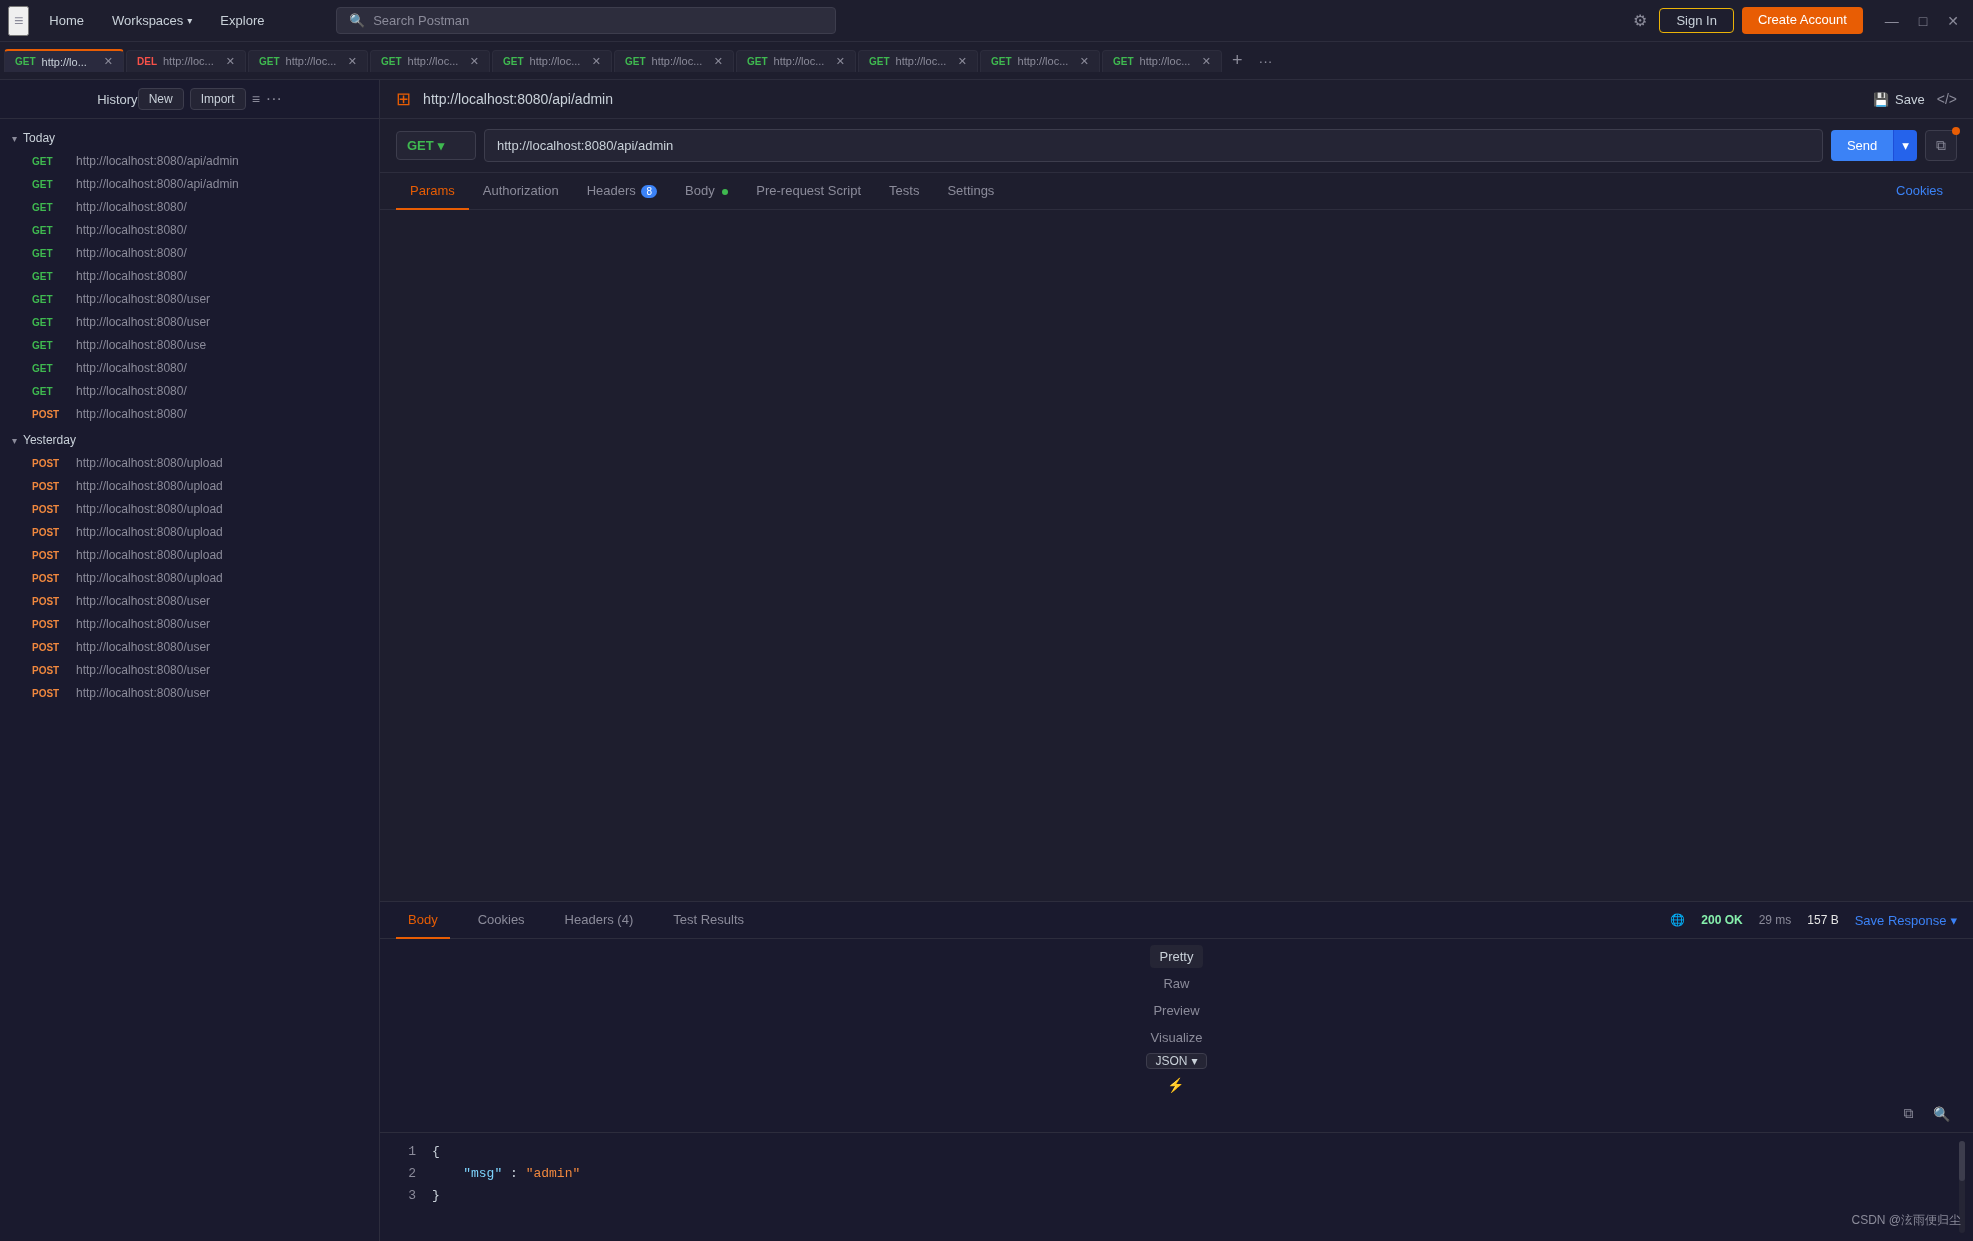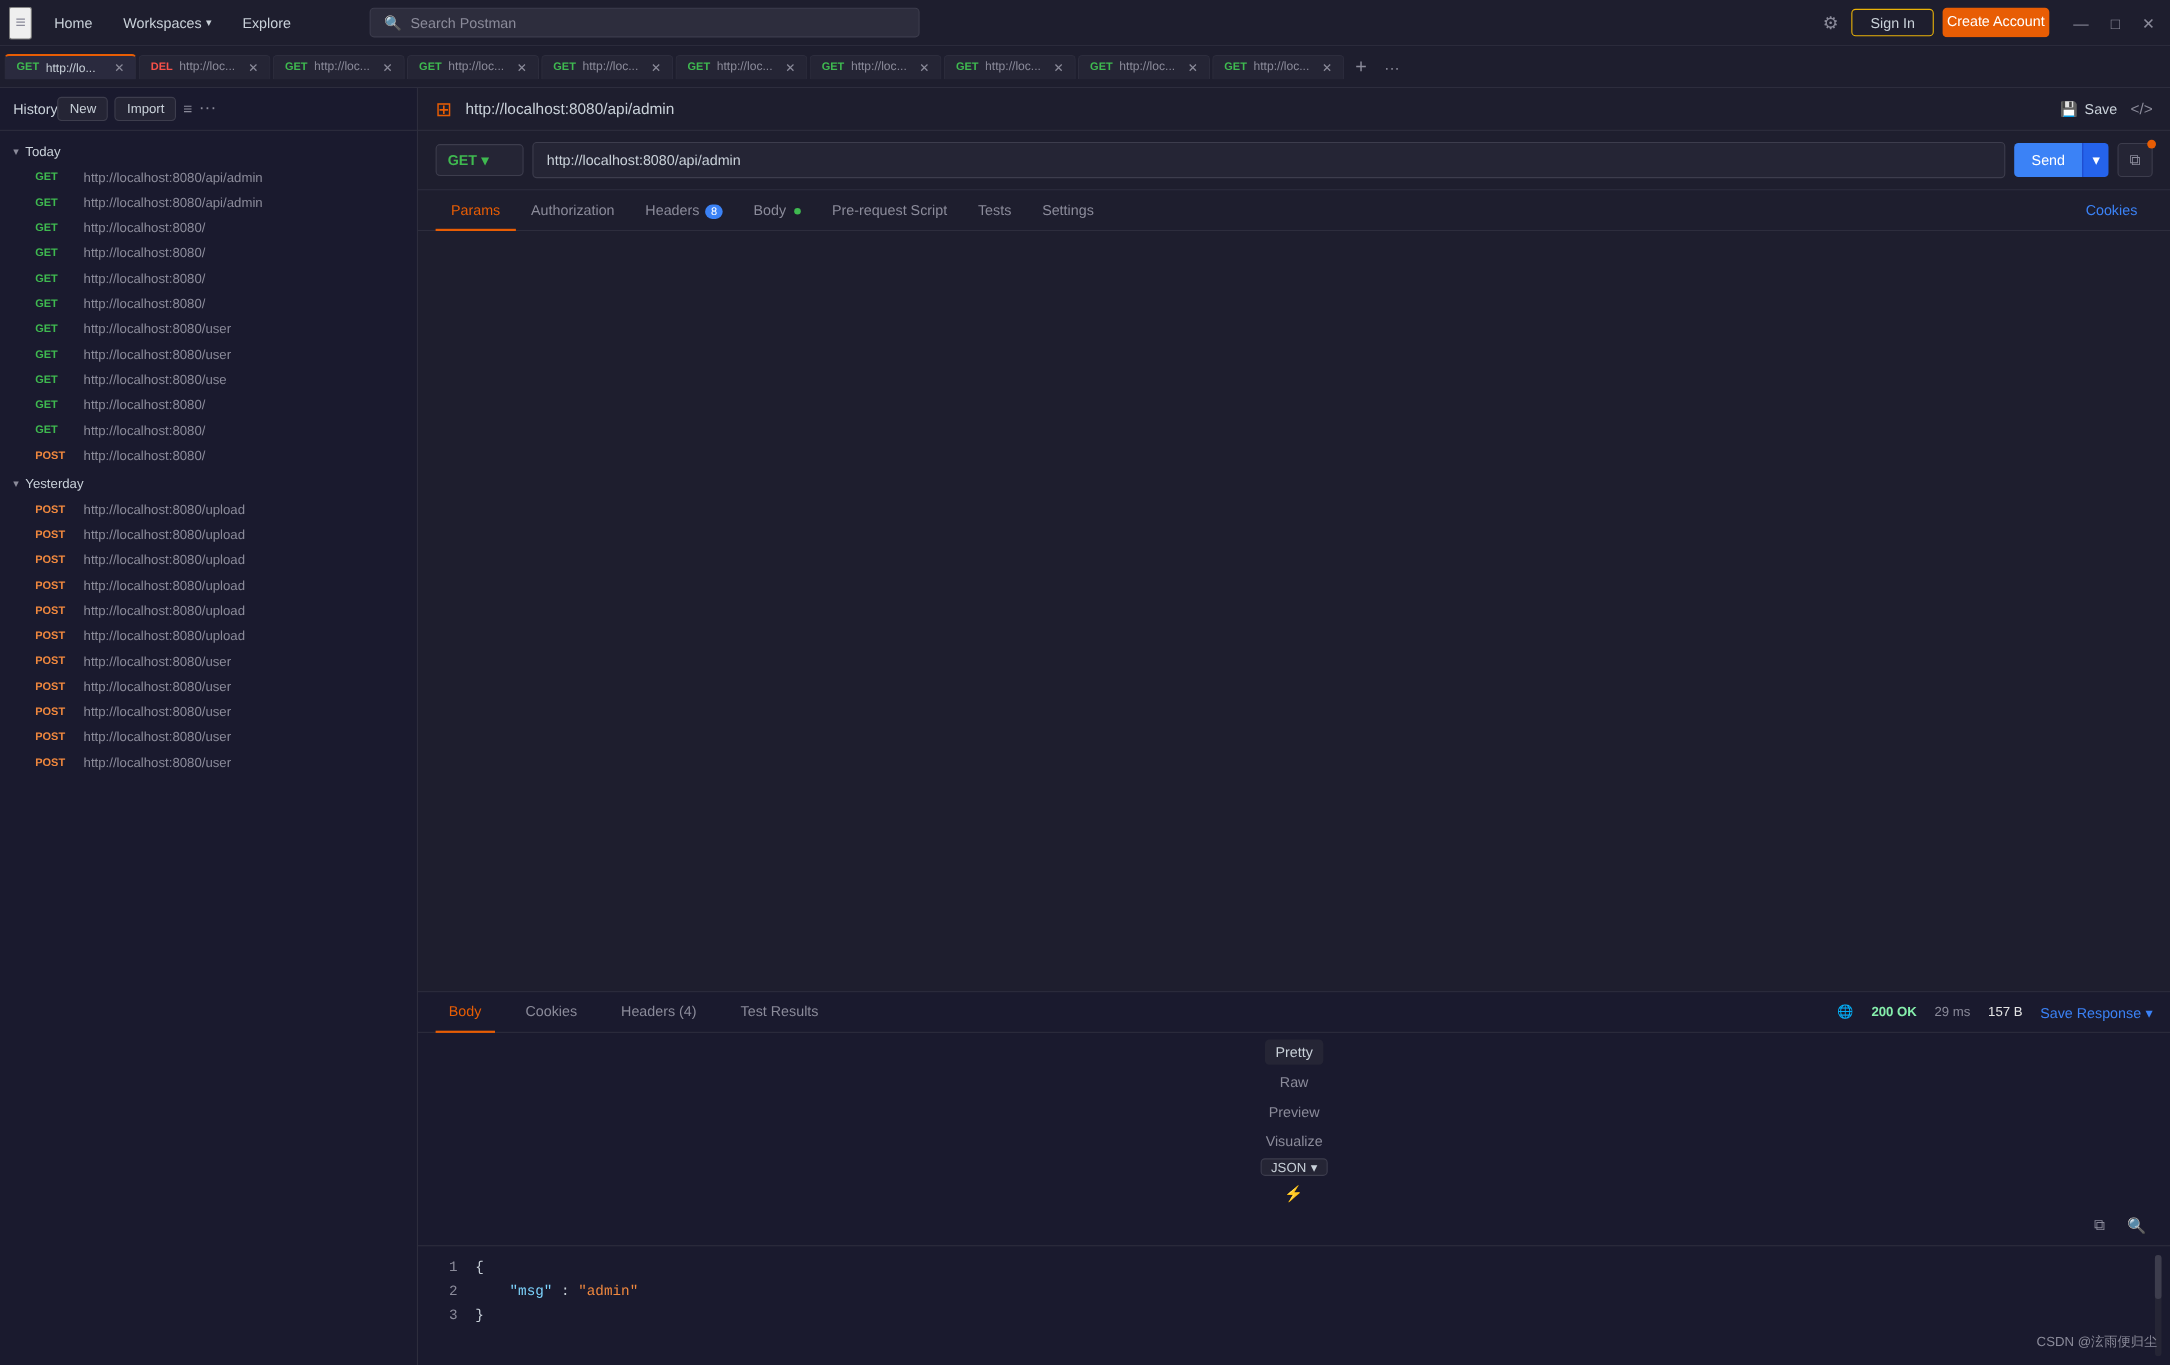--- a/index.html
+++ b/index.html
@@ -19,21 +19,21 @@
     .search-bar {
       flex: 1; max-width: 500px; background: #2d2d3d; border: 1px solid #3d3d4d;
       border-radius: 4px; padding: 5px 12px; color: #8b8b9a; font-size: 13px;
       display: flex; align-items: center; gap: 8px; cursor: pointer;
     }
     .search-icon { color: #8b8b9a; }
     
     .top-bar-right { display: flex; align-items: center; gap: 8px; margin-left: auto; }
     .gear-btn { background: none; border: none; color: #8b8b9a; cursor: pointer; font-size: 16px; padding: 4px; }
     .sign-in-btn { background: none; border: 1px solid #eab308; color: #c9d1d9; padding: 4px 16px; border-radius: 4px; cursor: pointer; font-size: 13px; }
-    .create-account-btn { background: #e85d04; border: none; color: #fff; padding: 5px 4px; border-radius: 4px; cursor: pointer; font-size: 13px; border-bottom: 2px solid #e85d04; }
+    .create-account-btn { background: #e85d04; border: none; color: #fff; padding: 5px 16px; border-radius: 4px; cursor: pointer; font-size: 13px; border-bottom: 2px solid #e85d04; }
     .window-controls { display: flex; align-items: center; gap: 8px; margin-left: 8px; }
     .win-btn { background: none; border: none; color: #8b8b9a; cursor: pointer; font-size: 14px; padding: 2px 6px; }
     
     
     .tabs-bar {
       display: flex; align-items: center; background: #1e1e2e; height: 38px;
       border-bottom: 1px solid #2d2d3d; padding: 0 4px; gap: 2px; overflow-x: auto;
     }
     .tab-item {
       display: flex; align-items: center; gap: 6px; padding: 4px 10px;
@@ -52,21 +52,21 @@
     
     
     .main-layout { display: flex; height: calc(1241px - 80px); }
     
     
     .sidebar {
       width: 380px; min-width: 380px; background: #1a1a2e; border-right: 1px solid #2d2d3d;
       display: flex; flex-direction: column; overflow: hidden;
     }
     .sidebar-header {
-      display: flex; align-items: center; justify-content: flex-start;
+      display: flex; align-items: center; justify-content: center;
       padding: 8px 12px; border-bottom: 1px solid #2d2d3d;
     }
     .sidebar-title { font-size: 13px; color: #c9d1d9; font-weight: 500; }
     .sidebar-actions { display: flex; gap: 6px; }
     .sidebar-btn { background: #252535; border: 1px solid #3d3d4d; color: #c9d1d9; padding: 3px 10px; border-radius: 4px; cursor: pointer; font-size: 12px; }
     .sidebar-filter-btn { background: none; border: none; color: #8b8b9a; cursor: pointer; font-size: 14px; }
     .sidebar-more-btn { background: none; border: none; color: #8b8b9a; cursor: pointer; font-size: 16px; }
     
     .sidebar-content { flex: 1; overflow-y: auto; padding: 8px 0; }
     .history-group { margin-bottom: 4px; }

